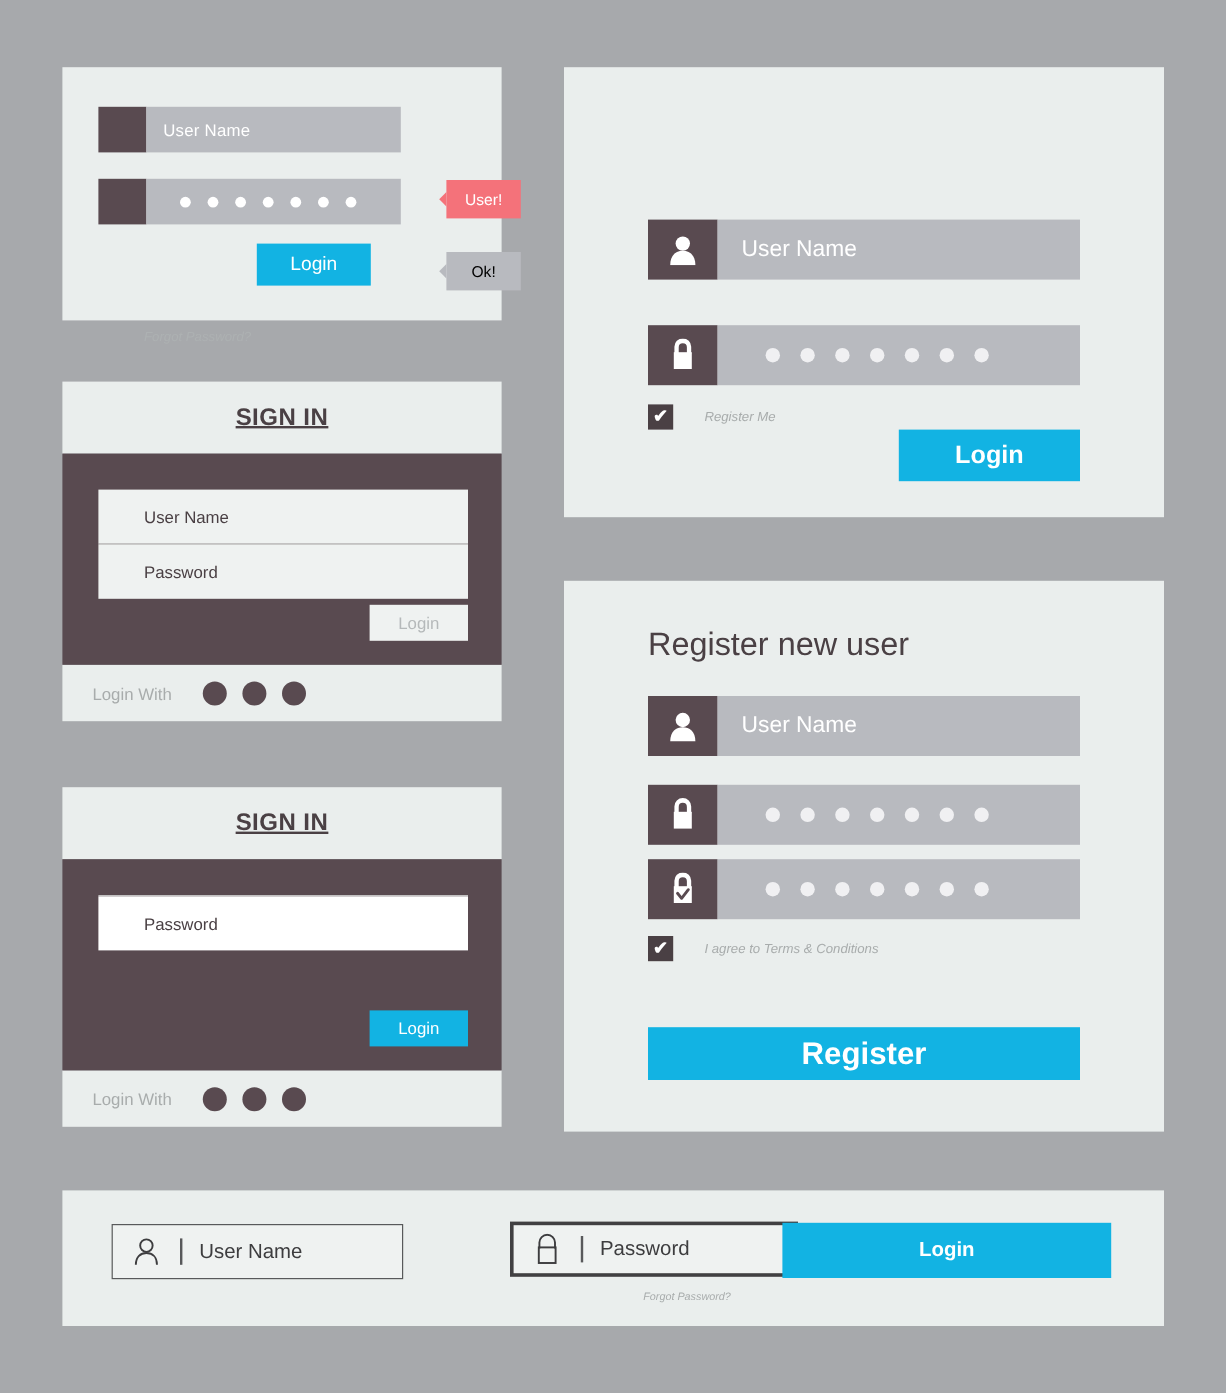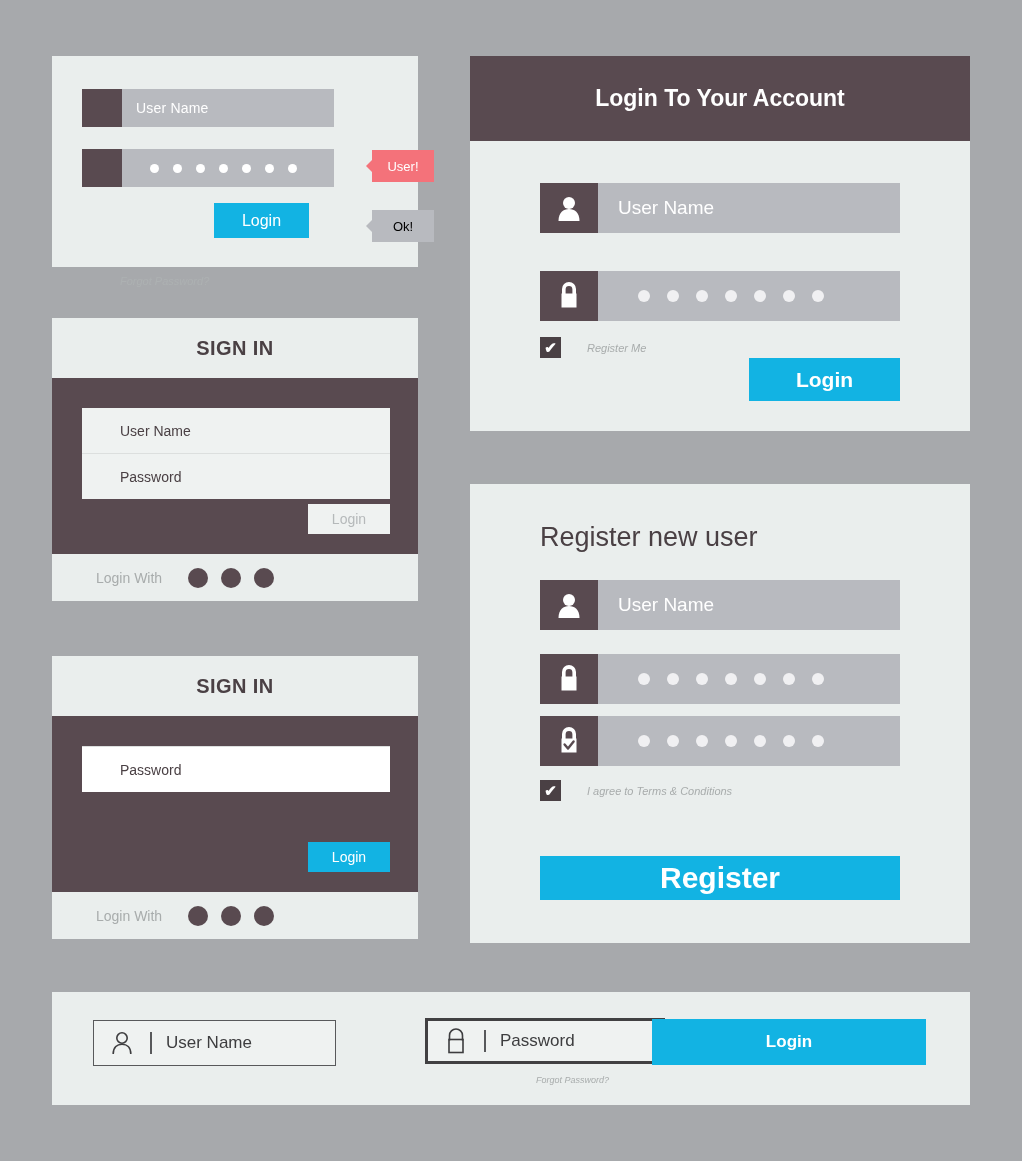--- a/index.html
+++ b/index.html
@@ -52,40 +52,40 @@
   .c1-login {
     position: absolute; width: 95px; height: 35px; background: #12b3e3;
     color: #fff; font-size: 16px; display: flex; align-items: center; justify-content: center;
     border: 0;
   }
 
   
   .signin { position: absolute; left: 52px; width: 366px; }
   .si-head {
     height: 60px; background: #eaeeed; display: flex; align-items: center; justify-content: center;
-    font-size: 20px; font-weight: bold; color: #4a4044; letter-spacing: .4px;
+    font-size: 20px; font-weight: bold; color: #4a4044; letter-spacing: .4px; text-decoration: underline;
   }
   .si-body { background: #594a50; position: relative; height: 176px; }
   .si-fields { position: absolute; left: 30px; top: 30px; width: 308px; }
   .si-in {
     height: 45px; display: flex; align-items: center; padding-left: 38px;
     font-size: 14px; box-sizing: border-box;
   }
   .si-in.grey { background: #eff2f1; color: #4a4044; }
   .si-in.grey.muted { color: #9a9ea0; }
   .si-in.white { background: #ffffff; color: #4a4044; }
   .si-sep { height: 1px; background: #dcdfde; }
   .si-btn {
     position: absolute; right: 28px; bottom: 20px; width: 82px; height: 30px;
     display: flex; align-items: center; justify-content: center; font-size: 14px; border: 0;
   }
   .si-btn.disabled { background: #eff2f1; color: #b5b9ba; }
   .si-btn.active { background: #12b3e3; color: #ffffff; }
   .si-foot {
-    height: 47px; background: #eaeeed; display: flex; align-items: center; padding-left: 44px;
+    height: 47px; background: #eaeeed; display: flex; align-items: center; padding-left: 25px;
   }
   .si-foot .lw { font-size: 14px; color: #a8acac; margin-right: 26px; }
   .si-foot .soc { display: flex; gap: 13px; }
   .si-foot .soc i { width: 20px; height: 20px; border-radius: 50%; background: #594a50; display: block; }
 
   #card2 { top: 318px; }
   #card3 { top: 656px; }
 
   
   #login-panel { left: 470px; top: 56px; width: 500px; height: 375px; background: #eaeeed; }
@@ -211,21 +211,20 @@
       <span class="lw">Login With</span>
       <span class="soc">
         <i></i>
         <i></i>
         <i></i>
       </span>
     </div>
   </div>
 
   <div class="panel" id="login-panel">
-    <div class="lp-head">Login To Your Account</div>
 
     <div class="big-row" style="left:70px; top:127px; width:360px;">
       <div class="big-icon">
         <svg width="24" height="26" viewBox="0 0 24 26" aria-hidden="true">
           <circle cx="12" cy="8" r="6" fill="#ffffff"></circle>
           <path d="M1.5 26 C1.5 17.5 6.5 14 12 14 C17.5 14 22.5 17.5 22.5 26 Z" fill="#ffffff"></path>
         </svg>
       </div>
       <div class="big-field">
         <span class="lbl">User Name</span>
@@ -314,21 +313,21 @@
             <i></i>
         </span>
       </div>
     </div>
 
     <div class="chk-row" style="left:70px; top:296px;">
       <span class="chk">✔</span>
       <span class="chk-lbl">I agree to Terms &amp; Conditions</span>
     </div>
 
-    <button class="big-btn" style="left:70px; top:372px; width:360px; height:44px; font-size:30px;">Register</button>
+    <button class="big-btn" style="left:70px; top:372px; width:360px; height:44px; font-size:26px;">Register</button>
   </div>
 
   <div class="panel" id="bottom-bar">
 
     <div class="bb-box thin" style="left:41px; top:28px; width:243px;">
       <span class="bb-ico">
         <svg width="22" height="24" viewBox="0 0 22 24" aria-hidden="true">
           <circle cx="11" cy="7" r="5.2" fill="none" stroke="#3d3d3f" stroke-width="1.6"></circle>
           <path d="M2.2 23 C2.2 16.2 6.2 13.2 11 13.2 C15.8 13.2 19.8 16.2 19.8 23" fill="none" stroke="#3d3d3f" stroke-width="1.6"></path>
         </svg>

